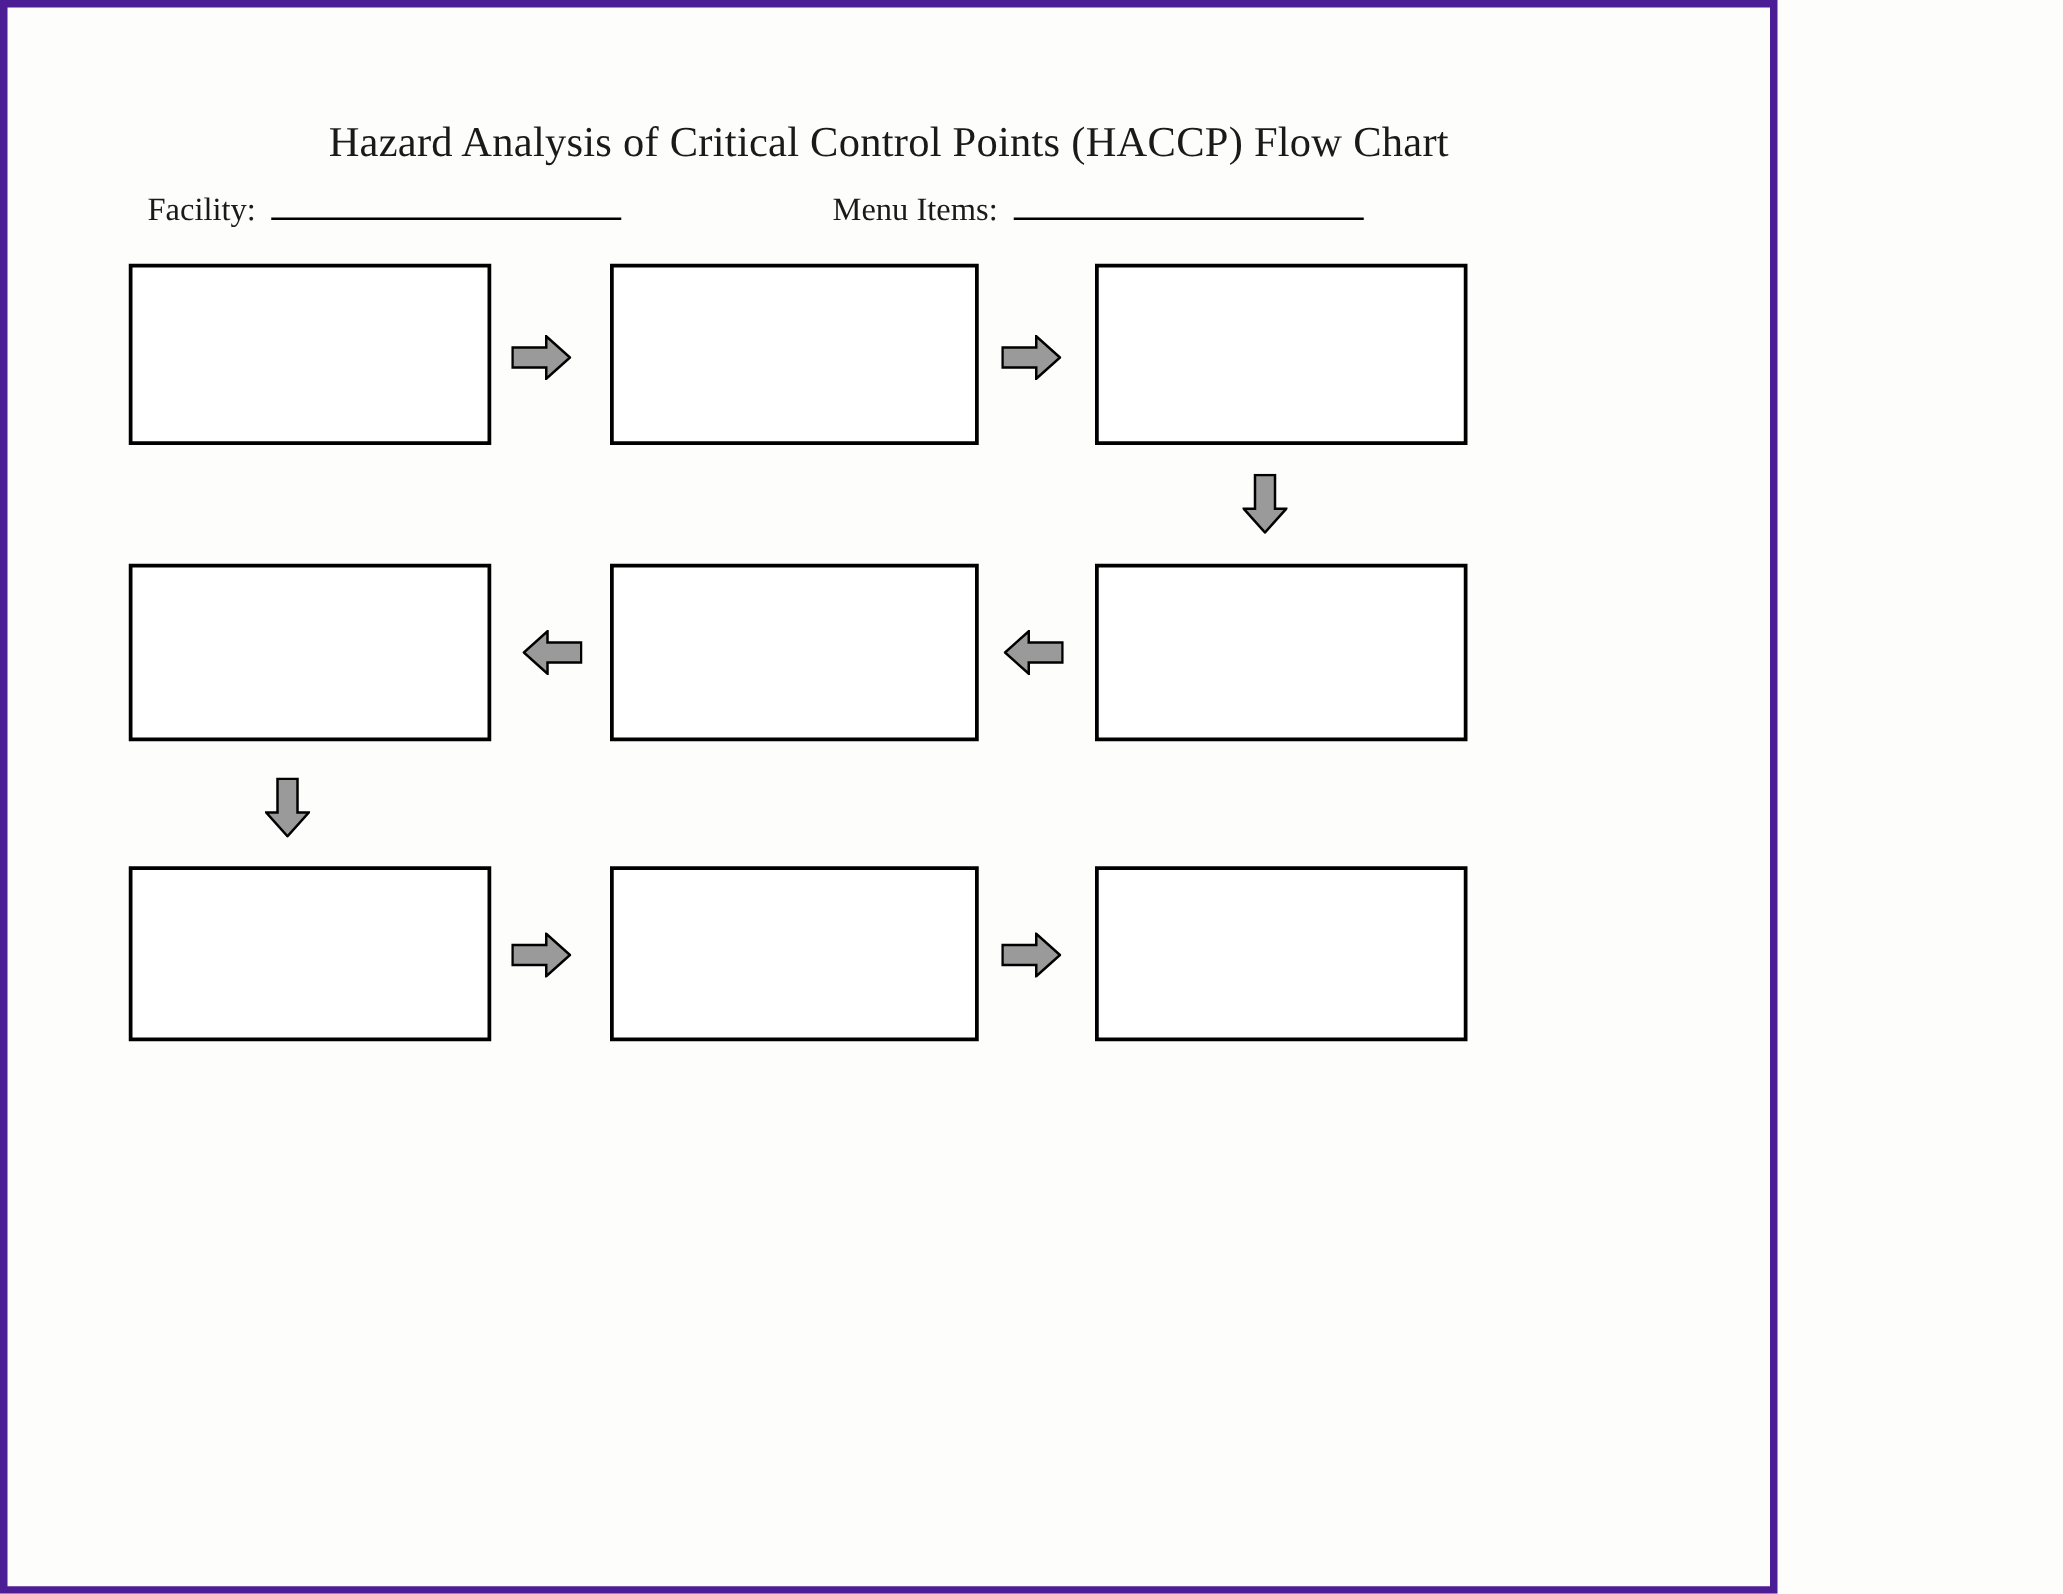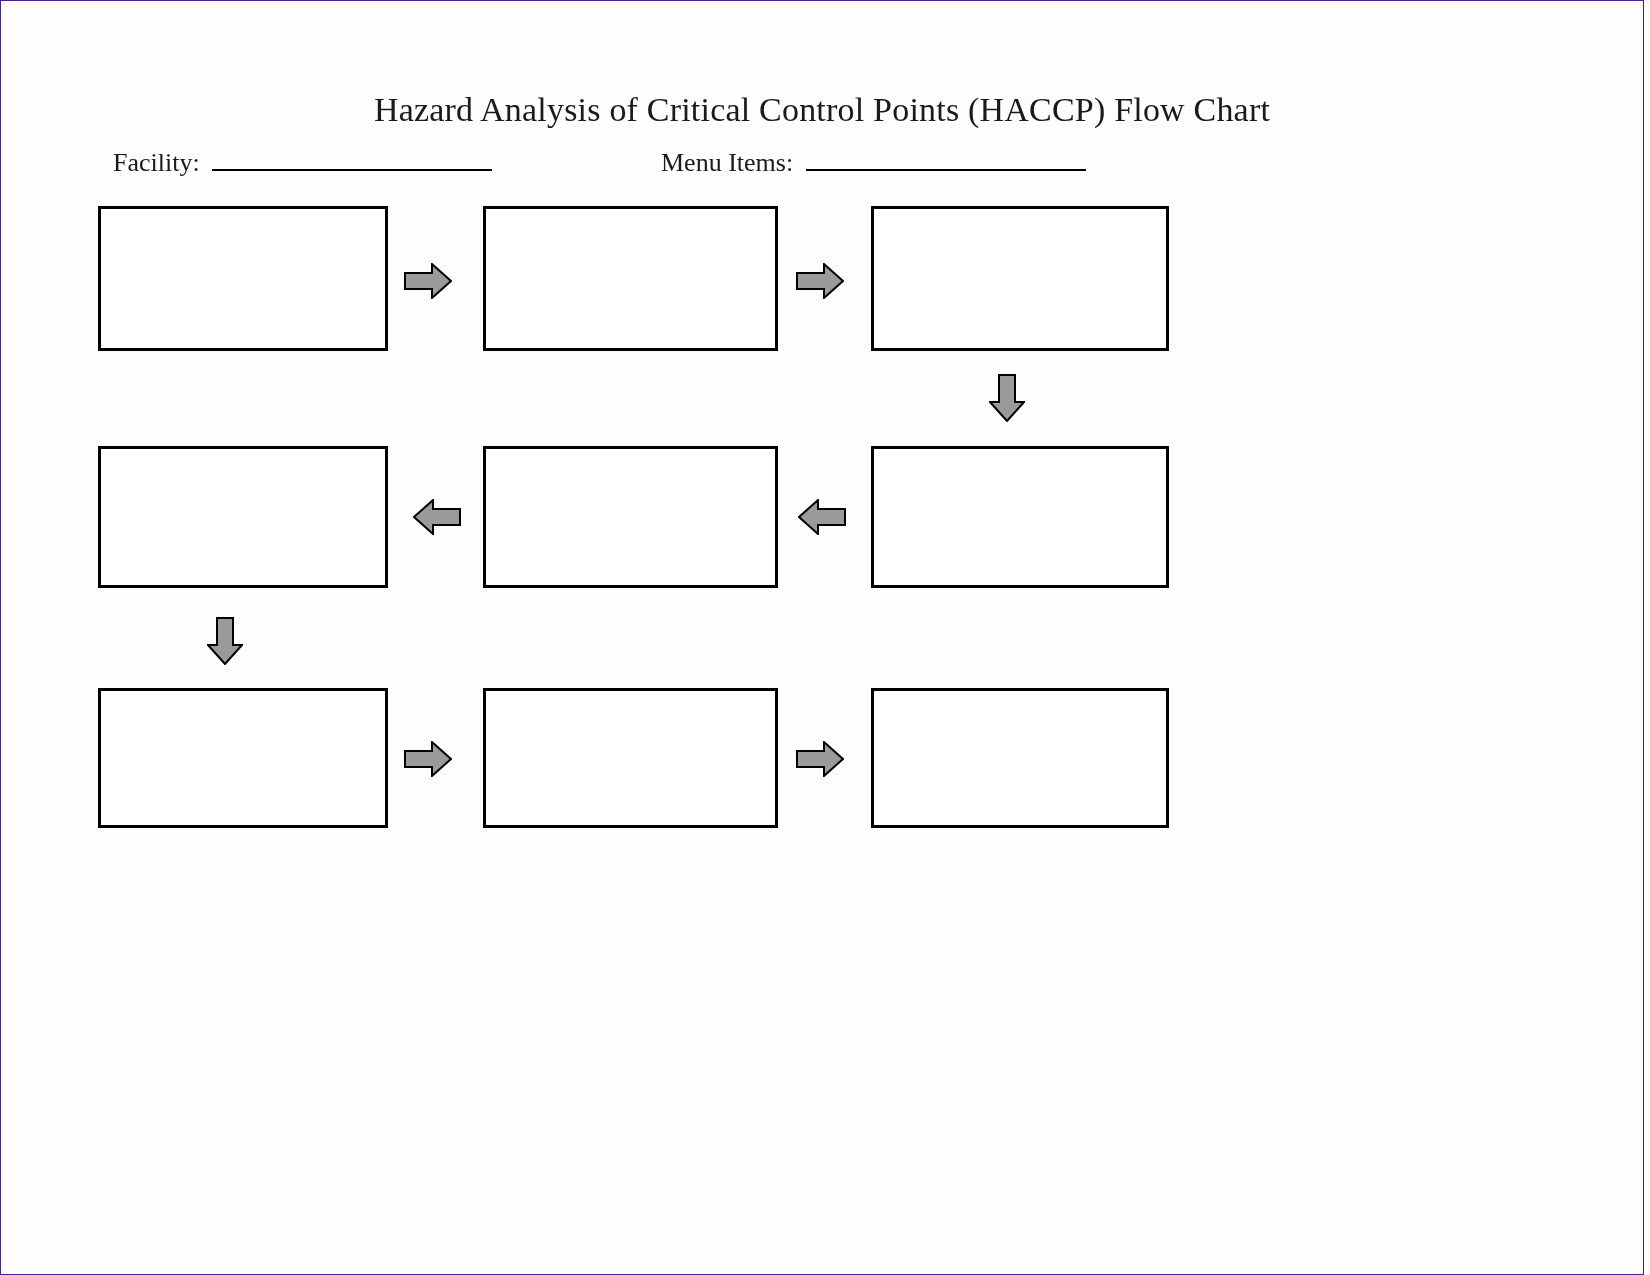--- a/index.html
+++ b/index.html
@@ -6,23 +6,23 @@
     margin: 0;
     padding: 0;
     width: 1650px;
     height: 1275px;
     font-family: Garamond, "Times New Roman", Georgia, serif;
     background: #fdfdfb;
     color: #1a1a1a;
   }
   .page-border {
     box-sizing: border-box;
-    width: 1644px;
+    width: 1422px;
     height: 1275px;
-    border: 1px solid #4c1d95;
+    border: 6px solid #4c1d95;
     position: relative;
     background: #fdfdfb;
   }
   .title {
     position: absolute;
     top: 90px;
     left: 0;
     right: 0;
     text-align: center;
     font-size: 34px;

